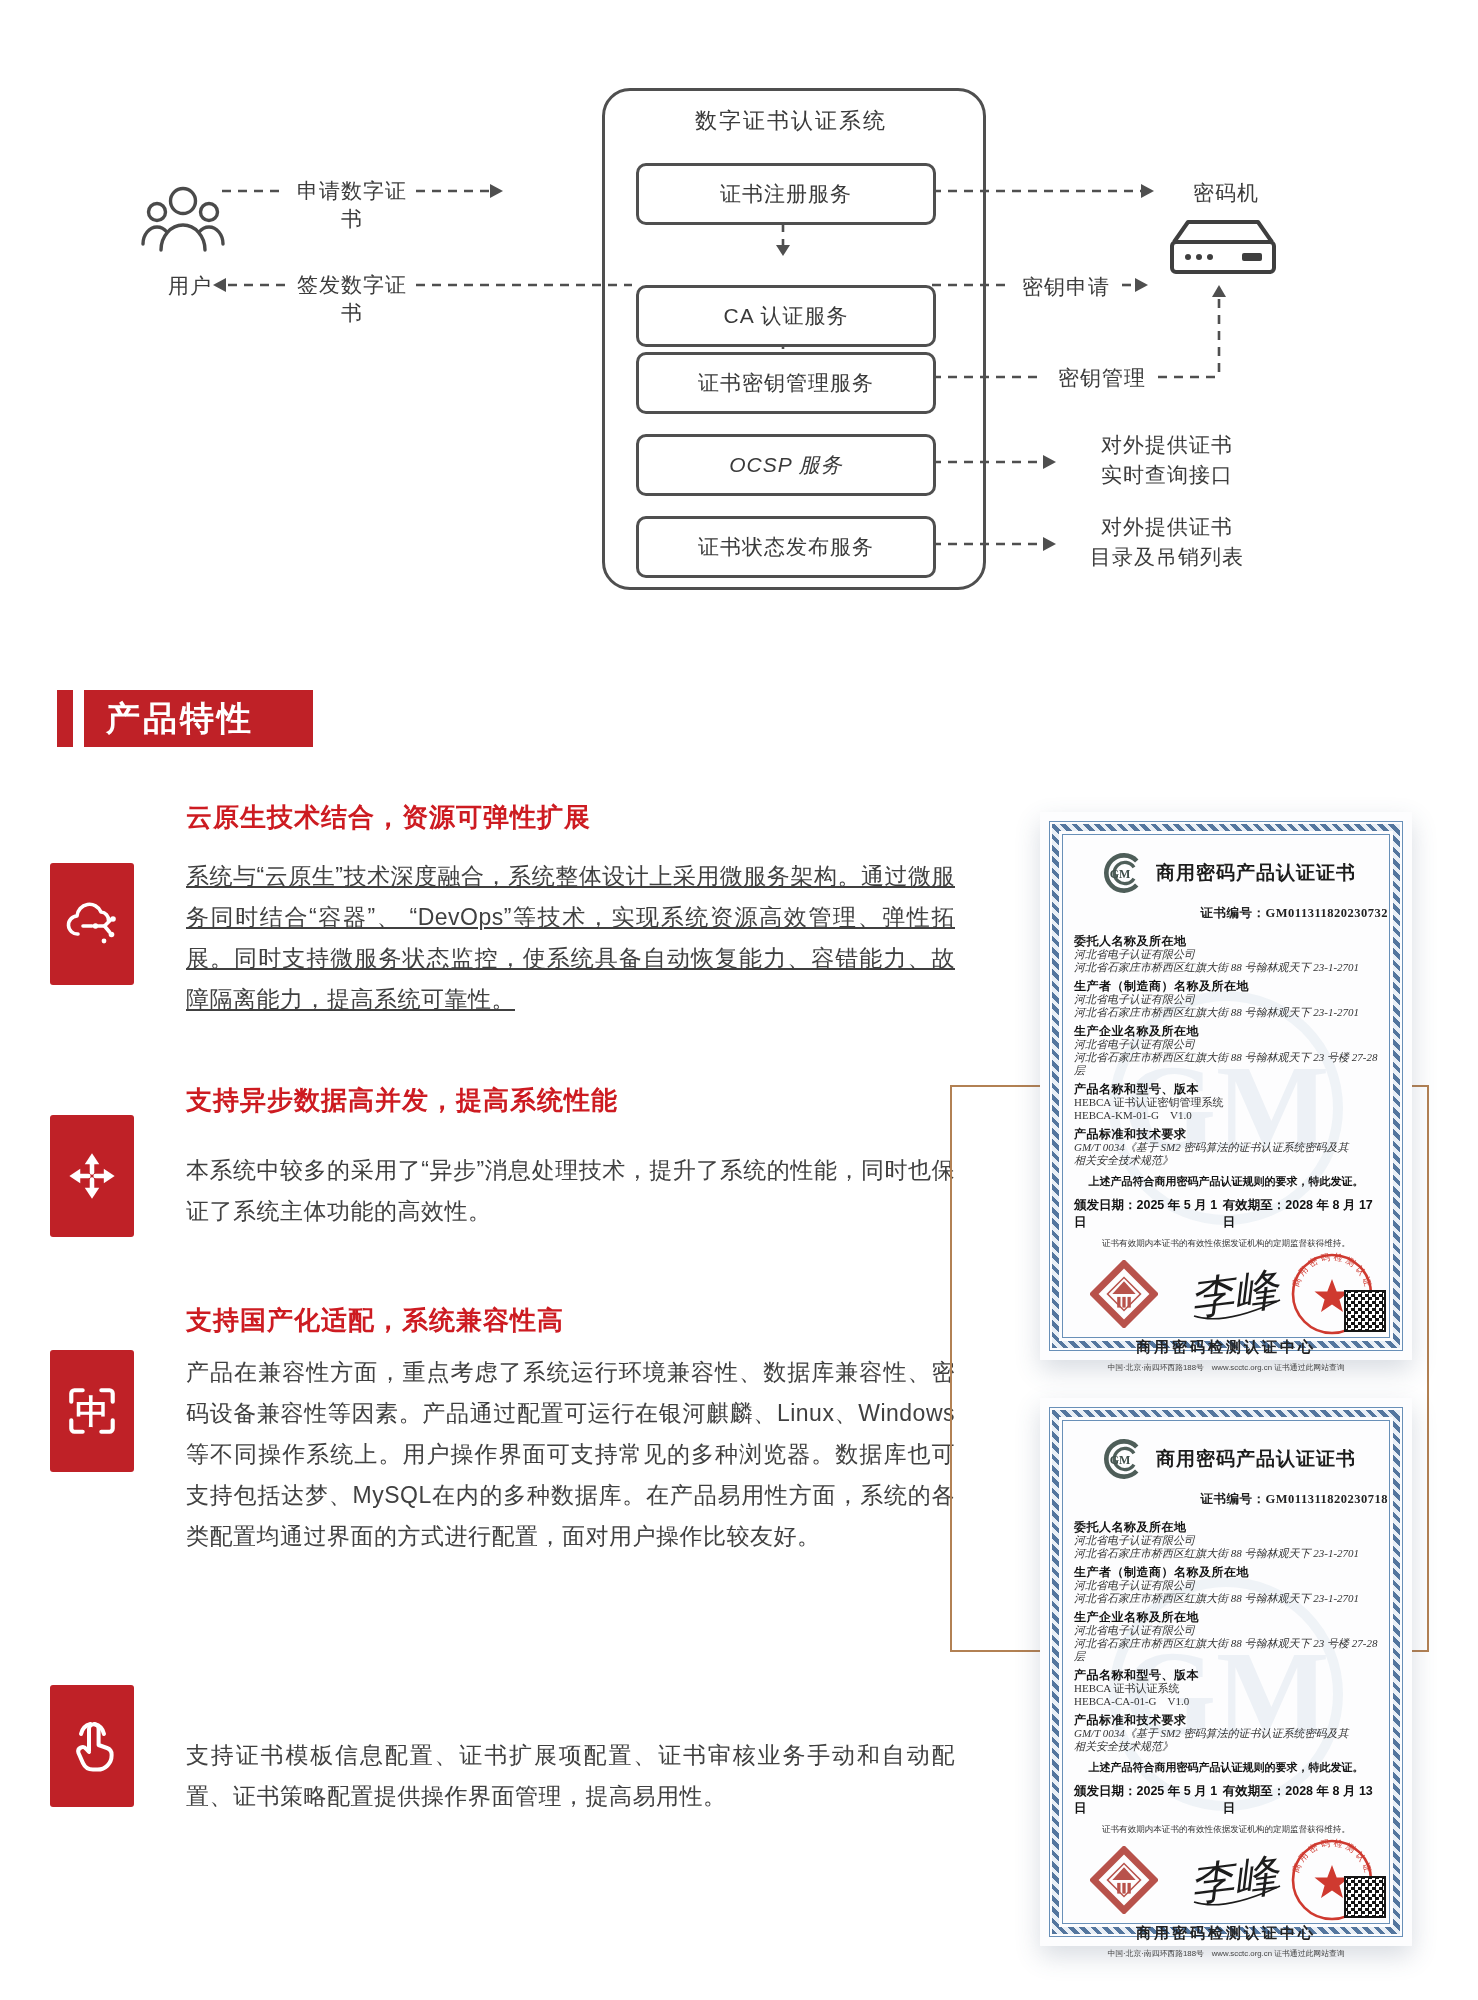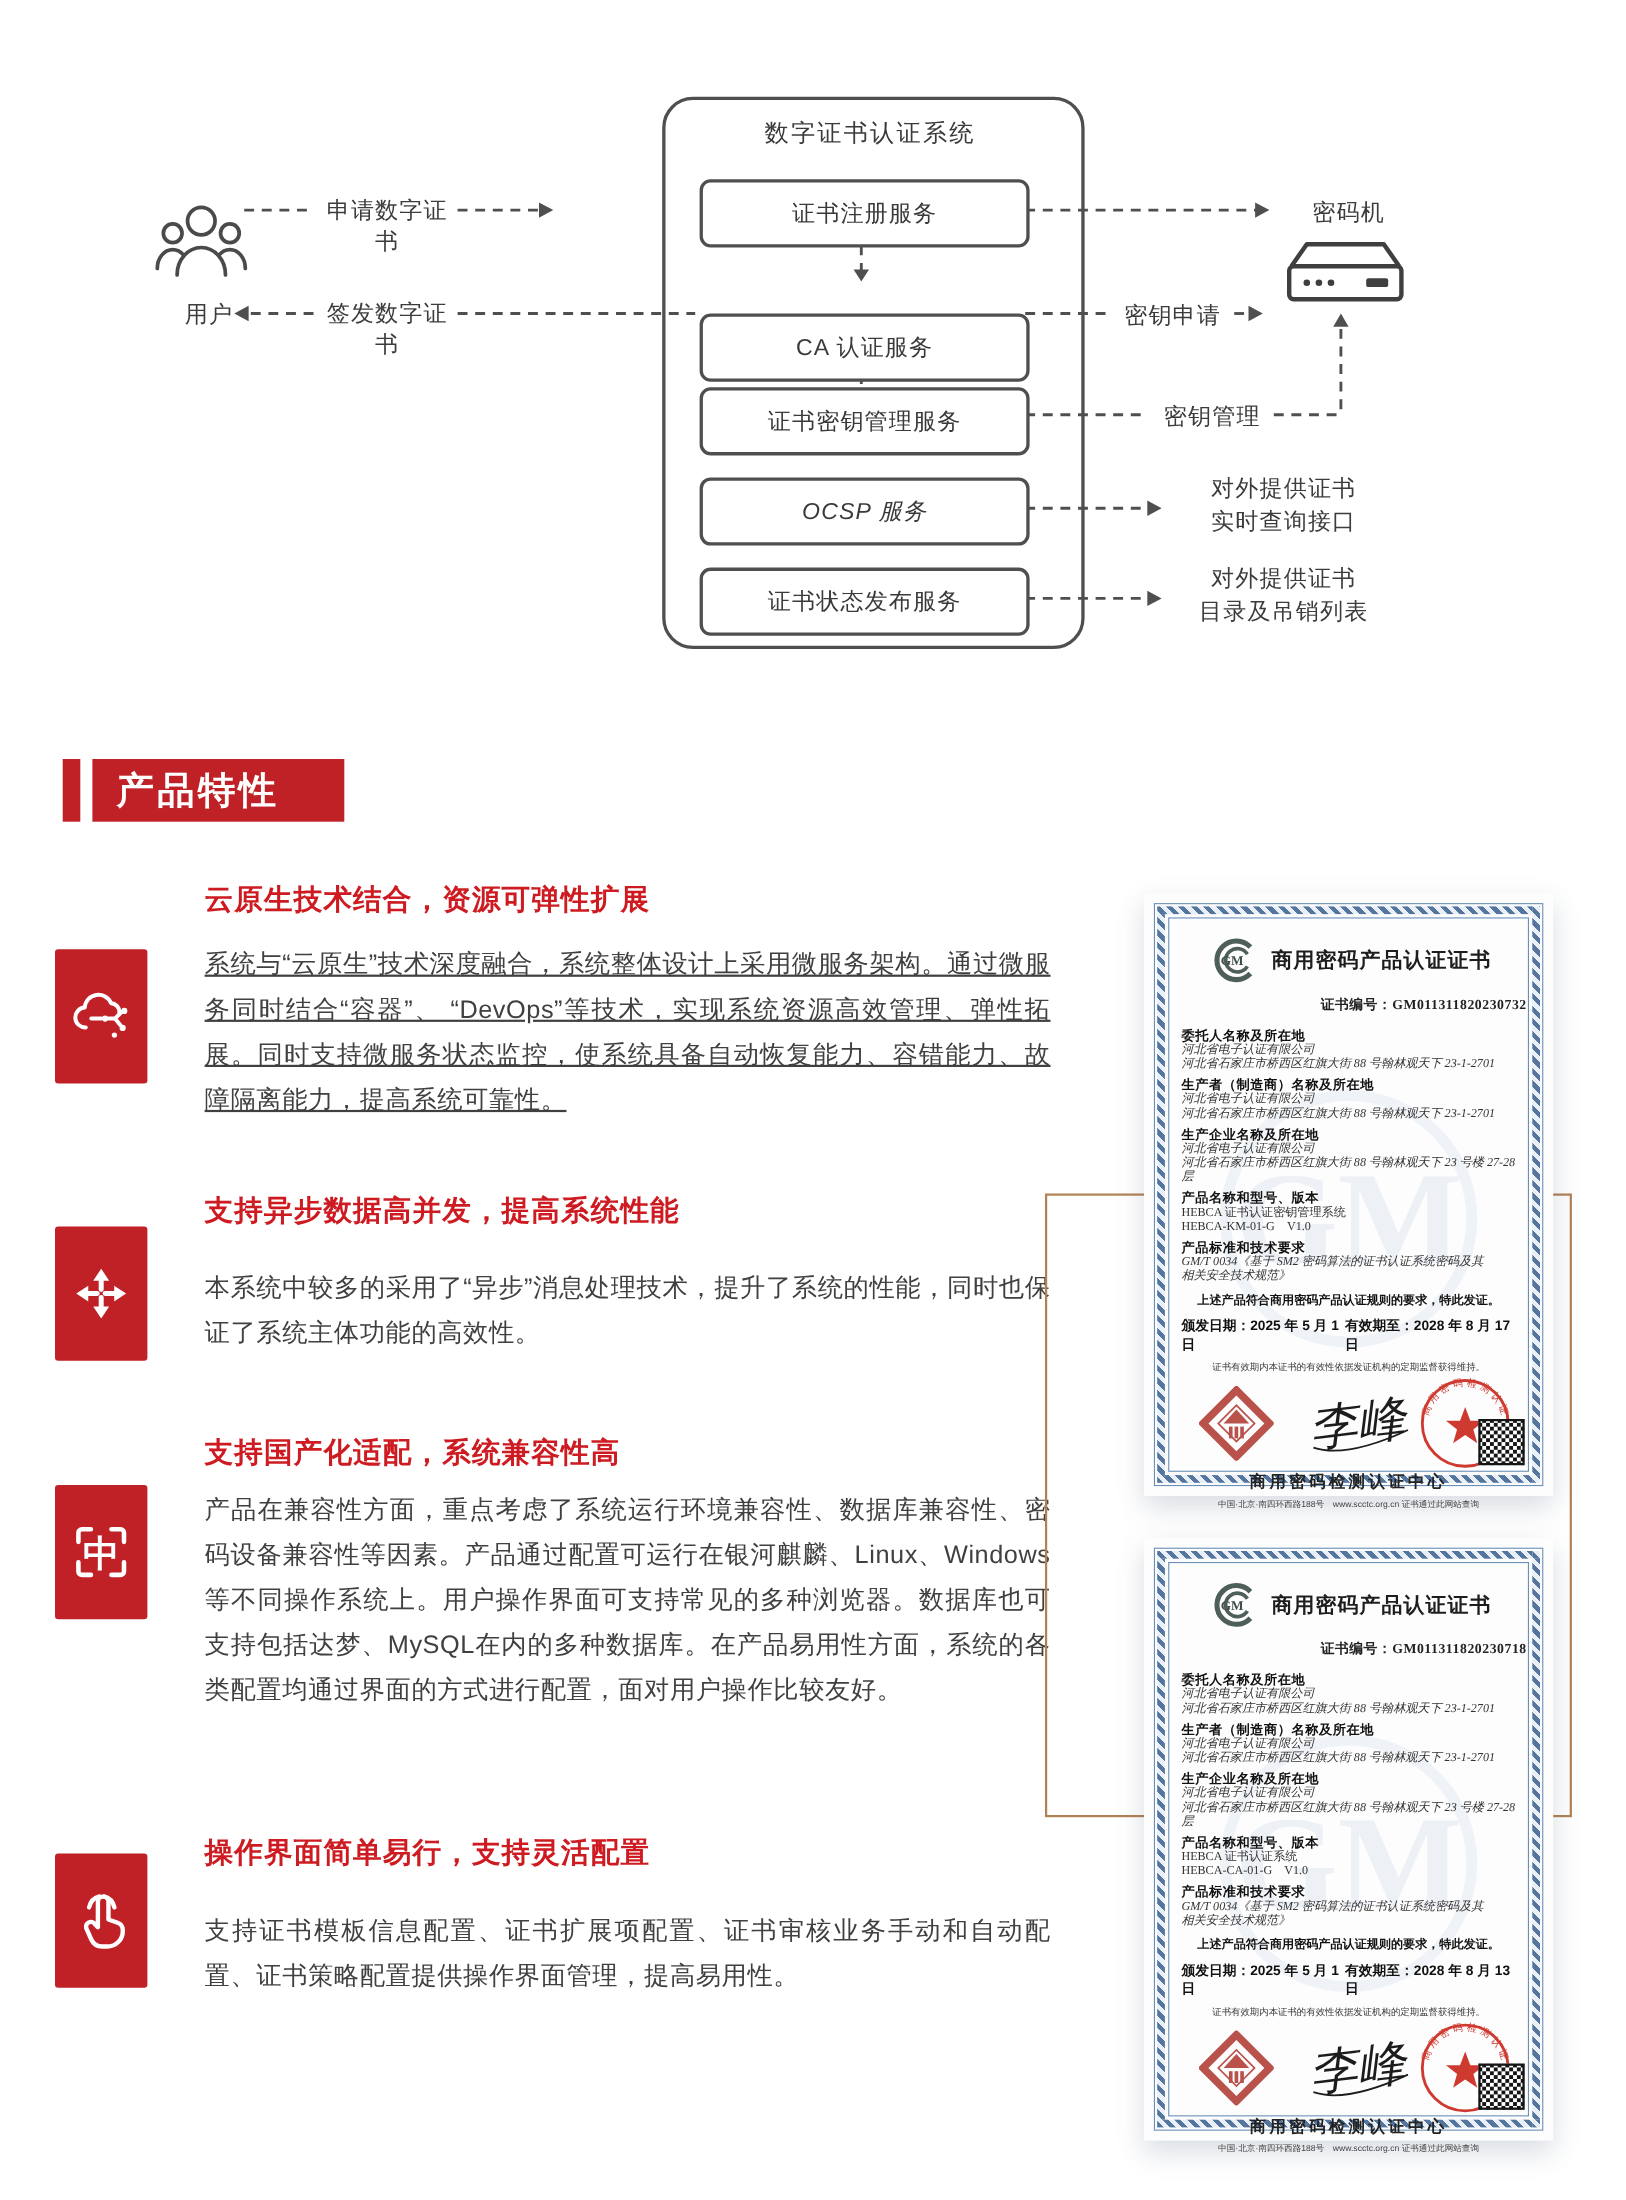--- a/index.html
+++ b/index.html
@@ -202,21 +202,20 @@
             <polygon points="32,57 24,45 40,45"></polygon>
           <polygon points="7,32 19,24 19,40"></polygon>
             <polygon points="57,32 45,24 45,40"></polygon>
         </g>
       </svg>
     </div>
     <p class="f-body" style="top:67px;">本系统中较多的采用了“异步”消息处理技术，提升了系统的性能，同时也保证了系统主体功能的高效性。</p>
   </section>
 
   <section class="feature" style="top:1667px;height:180px;">
-    <h3 class="f-title">操作界面简单易行，支持灵活配置</h3>
     <div class="f-icon" style="top:18px;">
       <svg width="56" height="62" viewBox="0 0 56 62" fill="none" stroke="#fff" stroke-width="4" stroke-linecap="round" stroke-linejoin="round">
         <path d="M17 19 a13 13 0 0 1 9.5 -10"></path>
         <path d="M40 19 a13 13 0 0 0 -9.5 -10"></path>
         <path d="M25 36 V14 a4.8 4.8 0 0 1 9.6 0 v16 l8.4 3 a7 7 0 0 1 4.6 6.6 v1 a14 14 0 0 1 -14 14 h-4.6 a11 11 0 0 1 -10 -6.4 l-4.6 -10.4 a4.4 4.4 0 0 1 7.8 -3.8 l2.8 3"></path>
       </svg>
     </div>
     <p class="f-body" style="top:68px;">支持证书模板信息配置、证书扩展项配置、证书审核业务手动和自动配置、证书策略配置提供操作界面管理，提高易用性。</p>
   </section>
 

